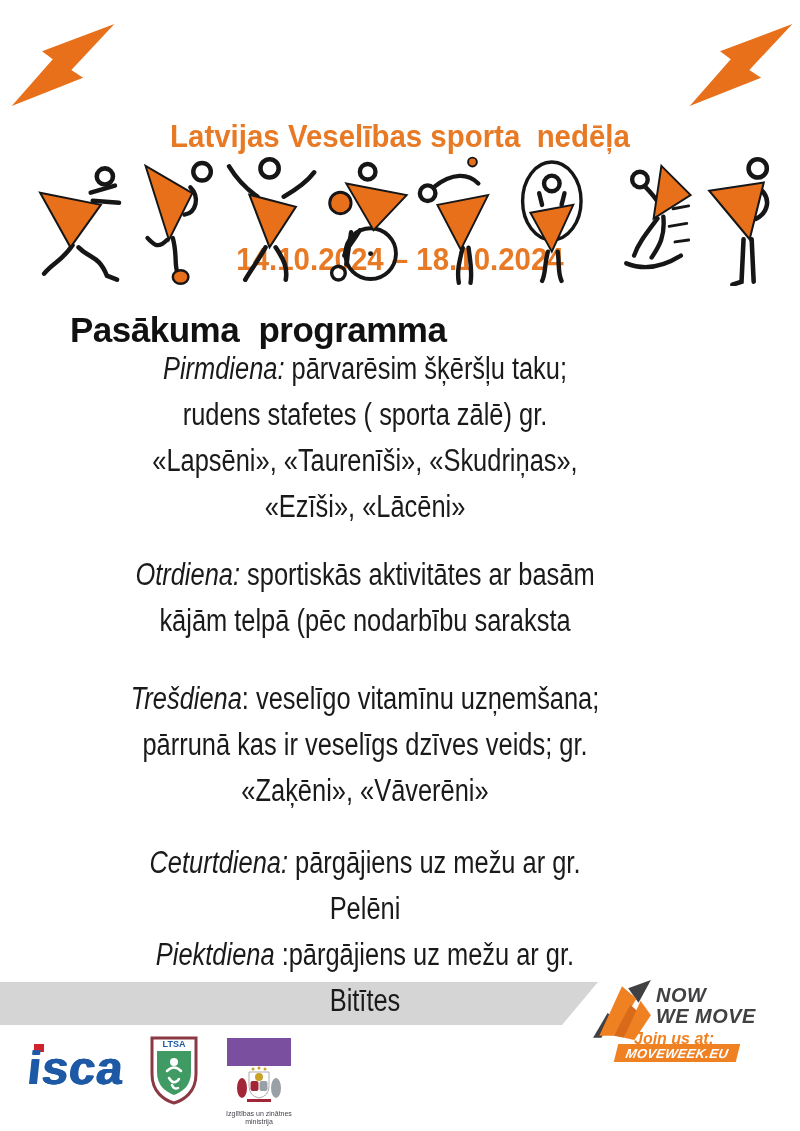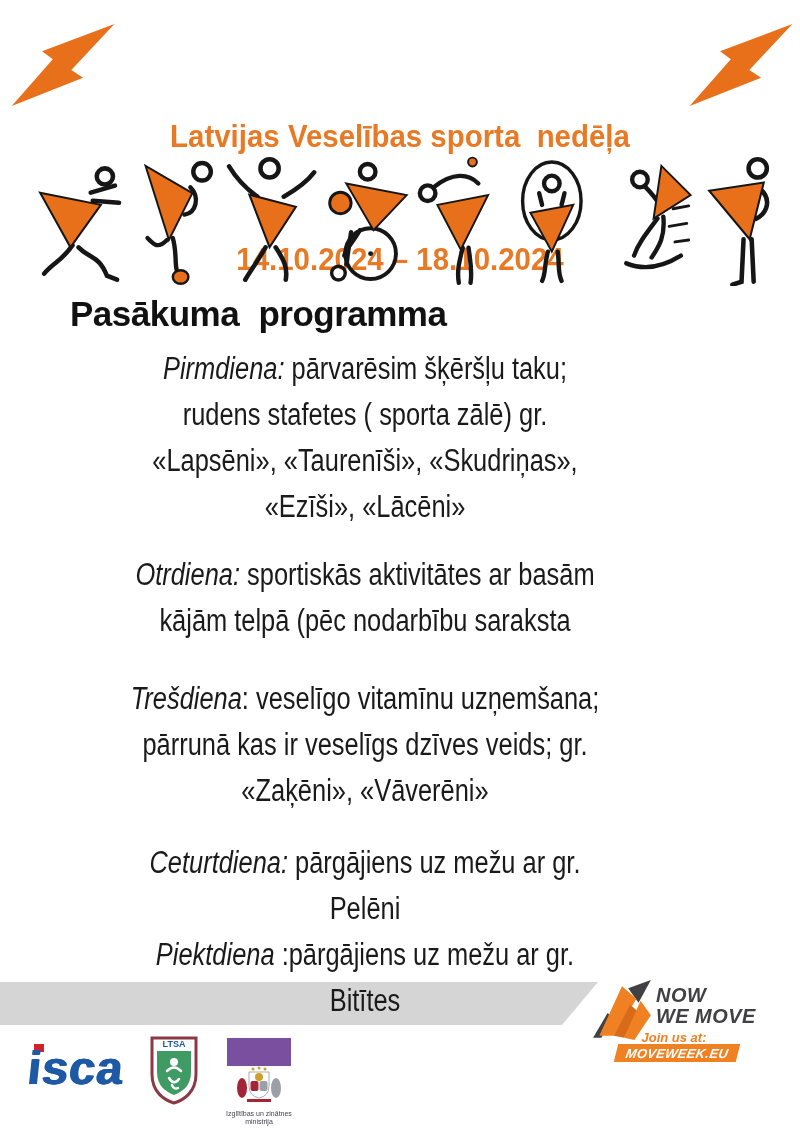--- a/index.html
+++ b/index.html
@@ -21,21 +21,21 @@
 
   
   .figures-row {
     left:32px; top:148px; width:756px; height:138px;
     display:flex; justify-content:space-between; align-items:flex-end;
   }
   .figures-row svg { height:132px; }
 
   
   .heading {
-    left:70px; top:294px; font-size:35px; font-weight:bold; color:#111;
+    left:70px; top:310px; font-size:35px; font-weight:bold; color:#111;
     letter-spacing:-0.5px; word-spacing:10px; white-space:pre-wrap;
   }
 
   
   .program {
     left:35px; top:346px; width:660px; text-align:center;
     font-size:31px; line-height:46px; color:#1a1a1a;
     transform:scaleX(0.82); transform-origin:center top; z-index:2;
   }
   .program .para-gap1 { margin-bottom:22px; }
@@ -67,21 +67,21 @@
 
   .nwm-logo { left:584px; top:974px; width:185px; height:112px; }
   .nwm-arrow { position:absolute; left:6px; top:4px; }
   .nwm-now {
     position:absolute; left:72px; top:10px; font-size:21px; line-height:21px;
     font-weight:bold; font-style:italic; color:#414042; letter-spacing:0.5px;
     transform:scaleX(0.95); transform-origin:left top;
   }
   .nwm-join {
     position:absolute; left:30px; top:56px; width:120px; text-align:center;
-    color:#F08122; font-size:13px; font-weight:bold; font-style:italic;
+    color:#F08122; font-size:16px; font-weight:bold; font-style:italic;
   }
   .nwm-band {
     position:absolute; left:32px; top:70px; width:122px; height:18px;
     background:#F08122; transform:skewX(-14deg);
     display:flex; align-items:center; justify-content:center;
   }
   .nwm-band span {
     color:#fff; font-size:13px; font-weight:bold; font-style:italic;
     transform:skewX(4deg); letter-spacing:0.3px;
   }

